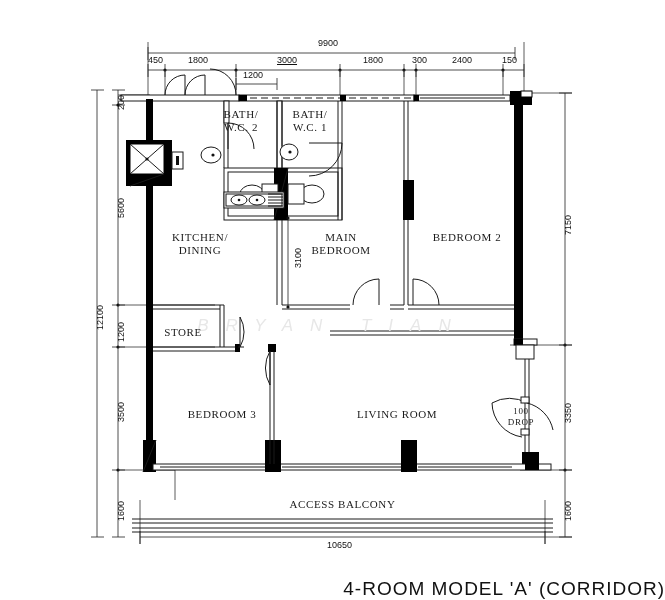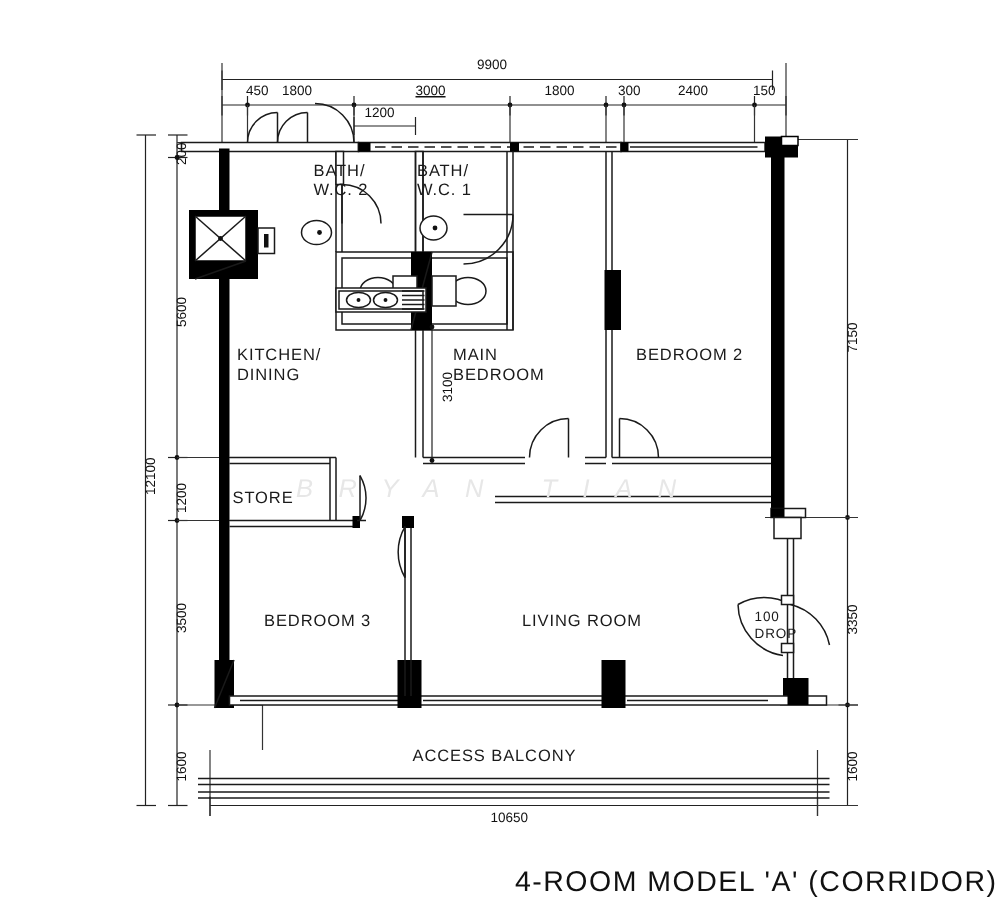--- a/index.html
+++ b/index.html
@@ -7,21 +7,21 @@
   body{
     width:665px;height:600px;overflow:hidden;position:relative;
     font-family:"Liberation Sans", sans-serif;
     color:#111;
   }
   #plan{position:absolute;left:0;top:0;width:665px;height:600px;}
   .t{position:absolute;white-space:nowrap;}
   
   .room-label{
     font-size:11px;letter-spacing:.6px;color:#1a1a1a;
-    text-align:left;line-height:13px;
+    text-align:center;line-height:13px;font-family:Liberation Serif, serif;
   }
   
   .dim{
     font-size:9px;color:#111;letter-spacing:0px;
   }
   .title{
     font-size:19px;letter-spacing:1px;color:#111;
     text-align:right;width:665px;left:0;
   }
   .watermark{
@@ -352,21 +352,21 @@
 <div class="t room-label" style="left:348px;top:408px;width:98px;">LIVING  ROOM</div>
 
 <div class="t room-label" style="left:275px;top:498px;width:135px;">ACCESS   BALCONY</div>
 
 <div class="t room-label" style="left:503px;top:406px;width:36px;font-size:9px;line-height:11px;">
   <div>100</div>
   <div>DROP</div>
 </div>
 
 <div class="t dim" style="left:318px;top:38px;">9900</div>
-<div class="t dim" style="left:164px;top:55px;">450</div>
+<div class="t dim" style="left:148px;top:55px;">450</div>
 <div class="t dim" style="left:188px;top:55px;">1800</div>
 <div class="t dim" style="left:277px;top:55px;text-decoration:underline;">3000</div>
 <div class="t dim" style="left:363px;top:55px;">1800</div>
 <div class="t dim" style="left:412px;top:55px;">300</div>
 <div class="t dim" style="left:452px;top:55px;">2400</div>
 <div class="t dim" style="left:502px;top:55px;">150</div>
 <div class="t dim" style="left:243px;top:70px;">1200</div>
 
 <div class="t dim" style="left:95px;top:330px;transform:rotate(-90deg);transform-origin:0 0;">12100</div>
 <div class="t dim" style="left:116px;top:110px;transform:rotate(-90deg);transform-origin:0 0;">200</div>

